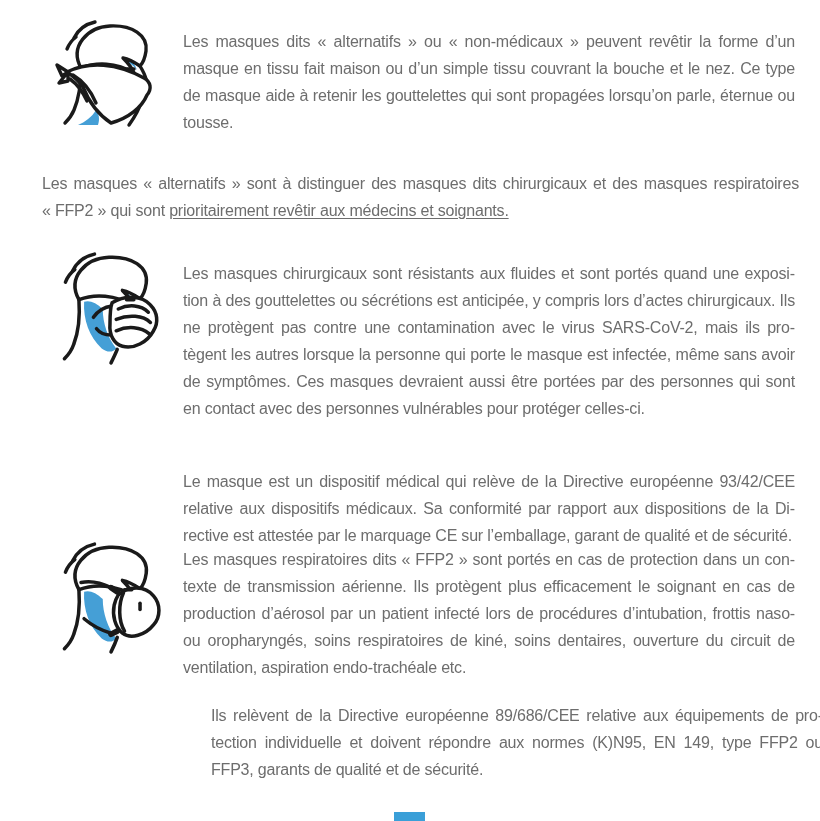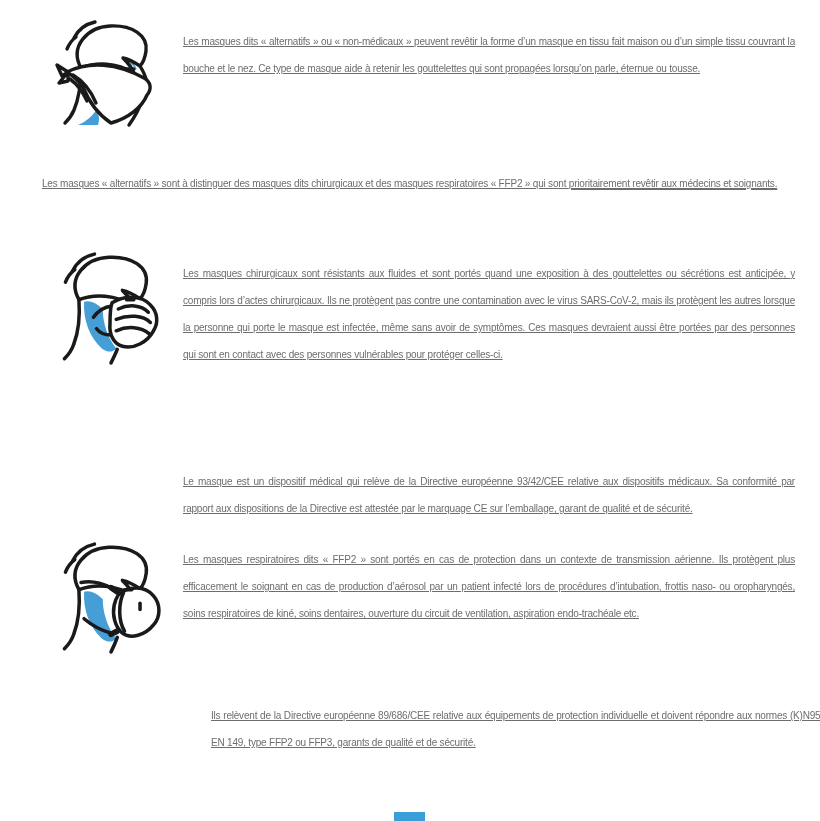--- a/index.html
+++ b/index.html
@@ -5,27 +5,26 @@
   html, body { margin: 0; padding: 0; }
   body {
     width: 820px; height: 821px;
     background: #ffffff;
     position: relative;
     overflow: hidden;
     font-family: "Liberation Sans", "DejaVu Sans", sans-serif;
   }
   .para {
     position: absolute;
-    font-size: 10px;
+    font-size: 16px;
     line-height: 27px;
     letter-spacing: -0.2px;
     color: #6d6d6d;
     text-align: justify;
     margin: 0;
-    text-decoration: underline;
   }
   .u { text-decoration: underline; text-underline-offset: 2px; }
   .icon-box { position: absolute; }
   .bottom-marker {
     position: absolute;
     left: 394px; top: 812px;
     width: 31px; height: 9px;
     background: #3a9fd8;
   }
   svg .ln { fill: none; stroke: #1a1a1a; stroke-width: 3.4; stroke-linecap: round; stroke-linejoin: round; }

